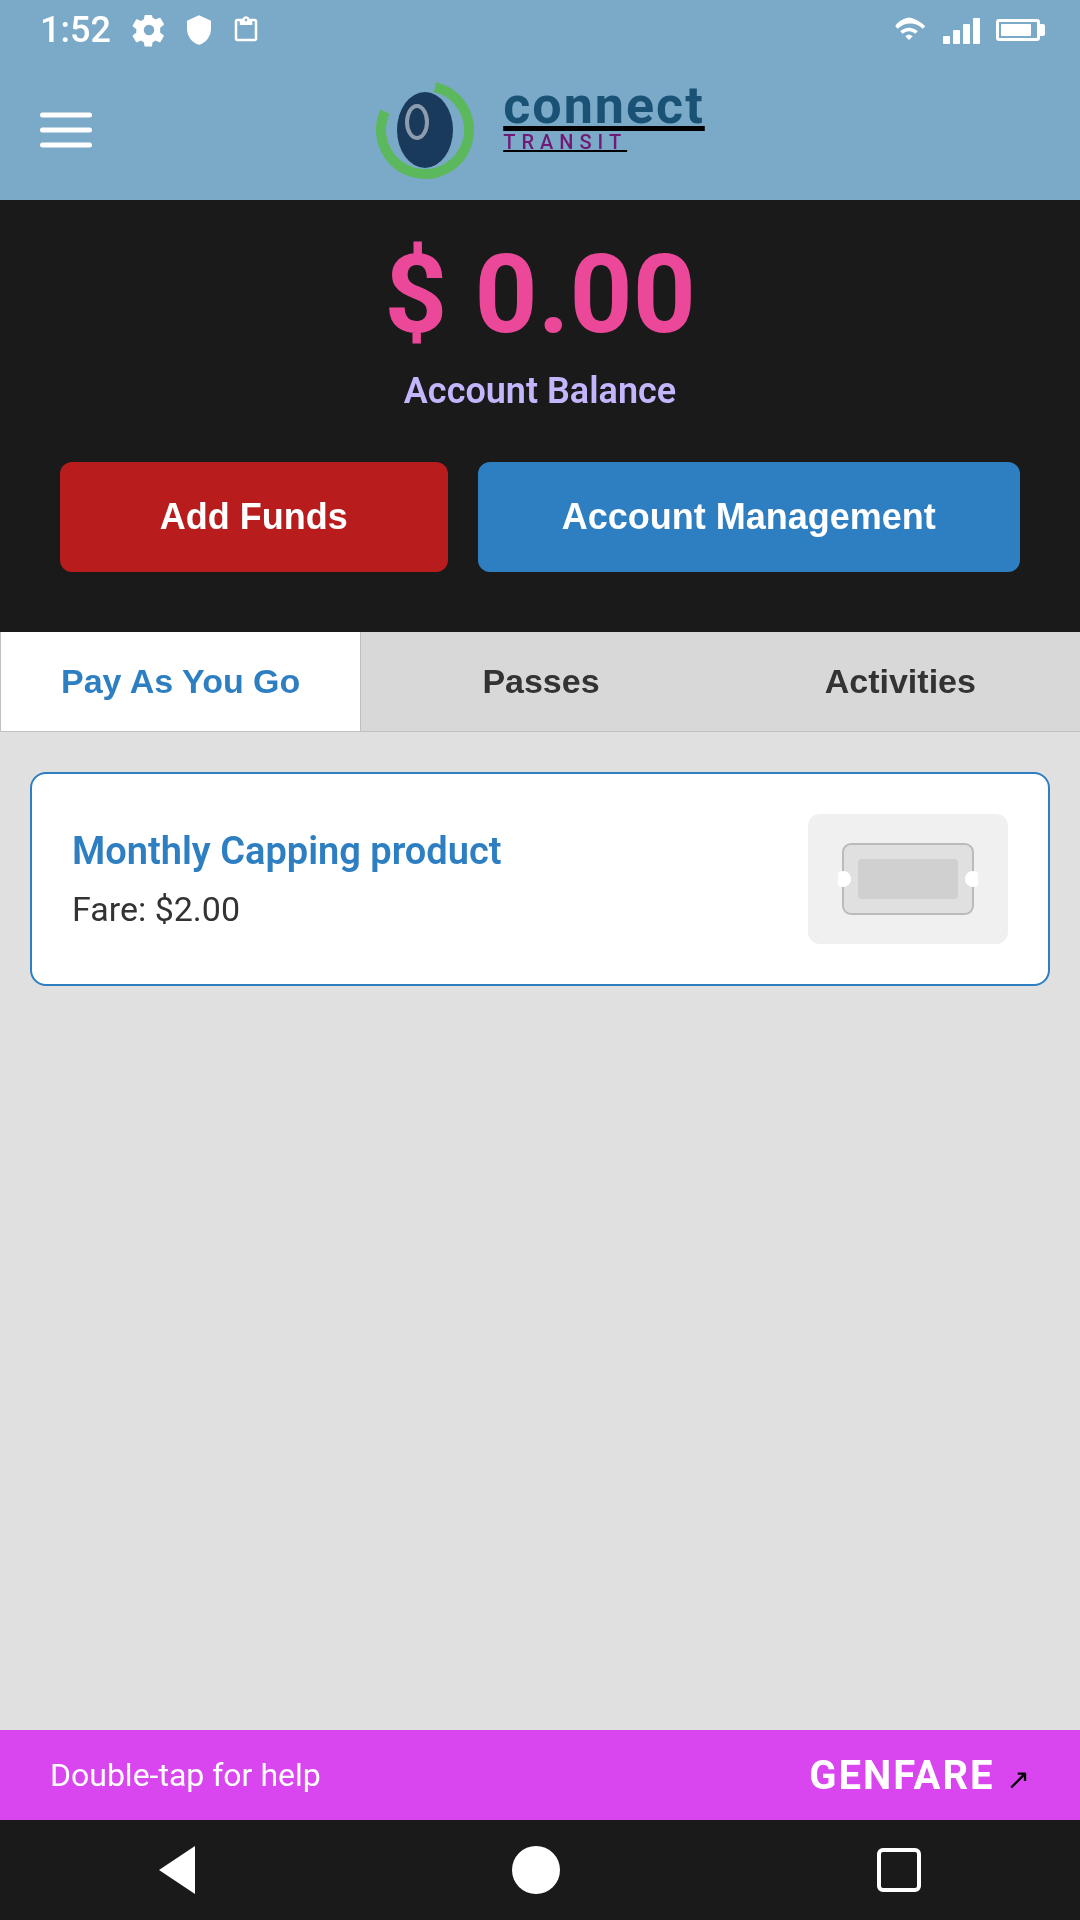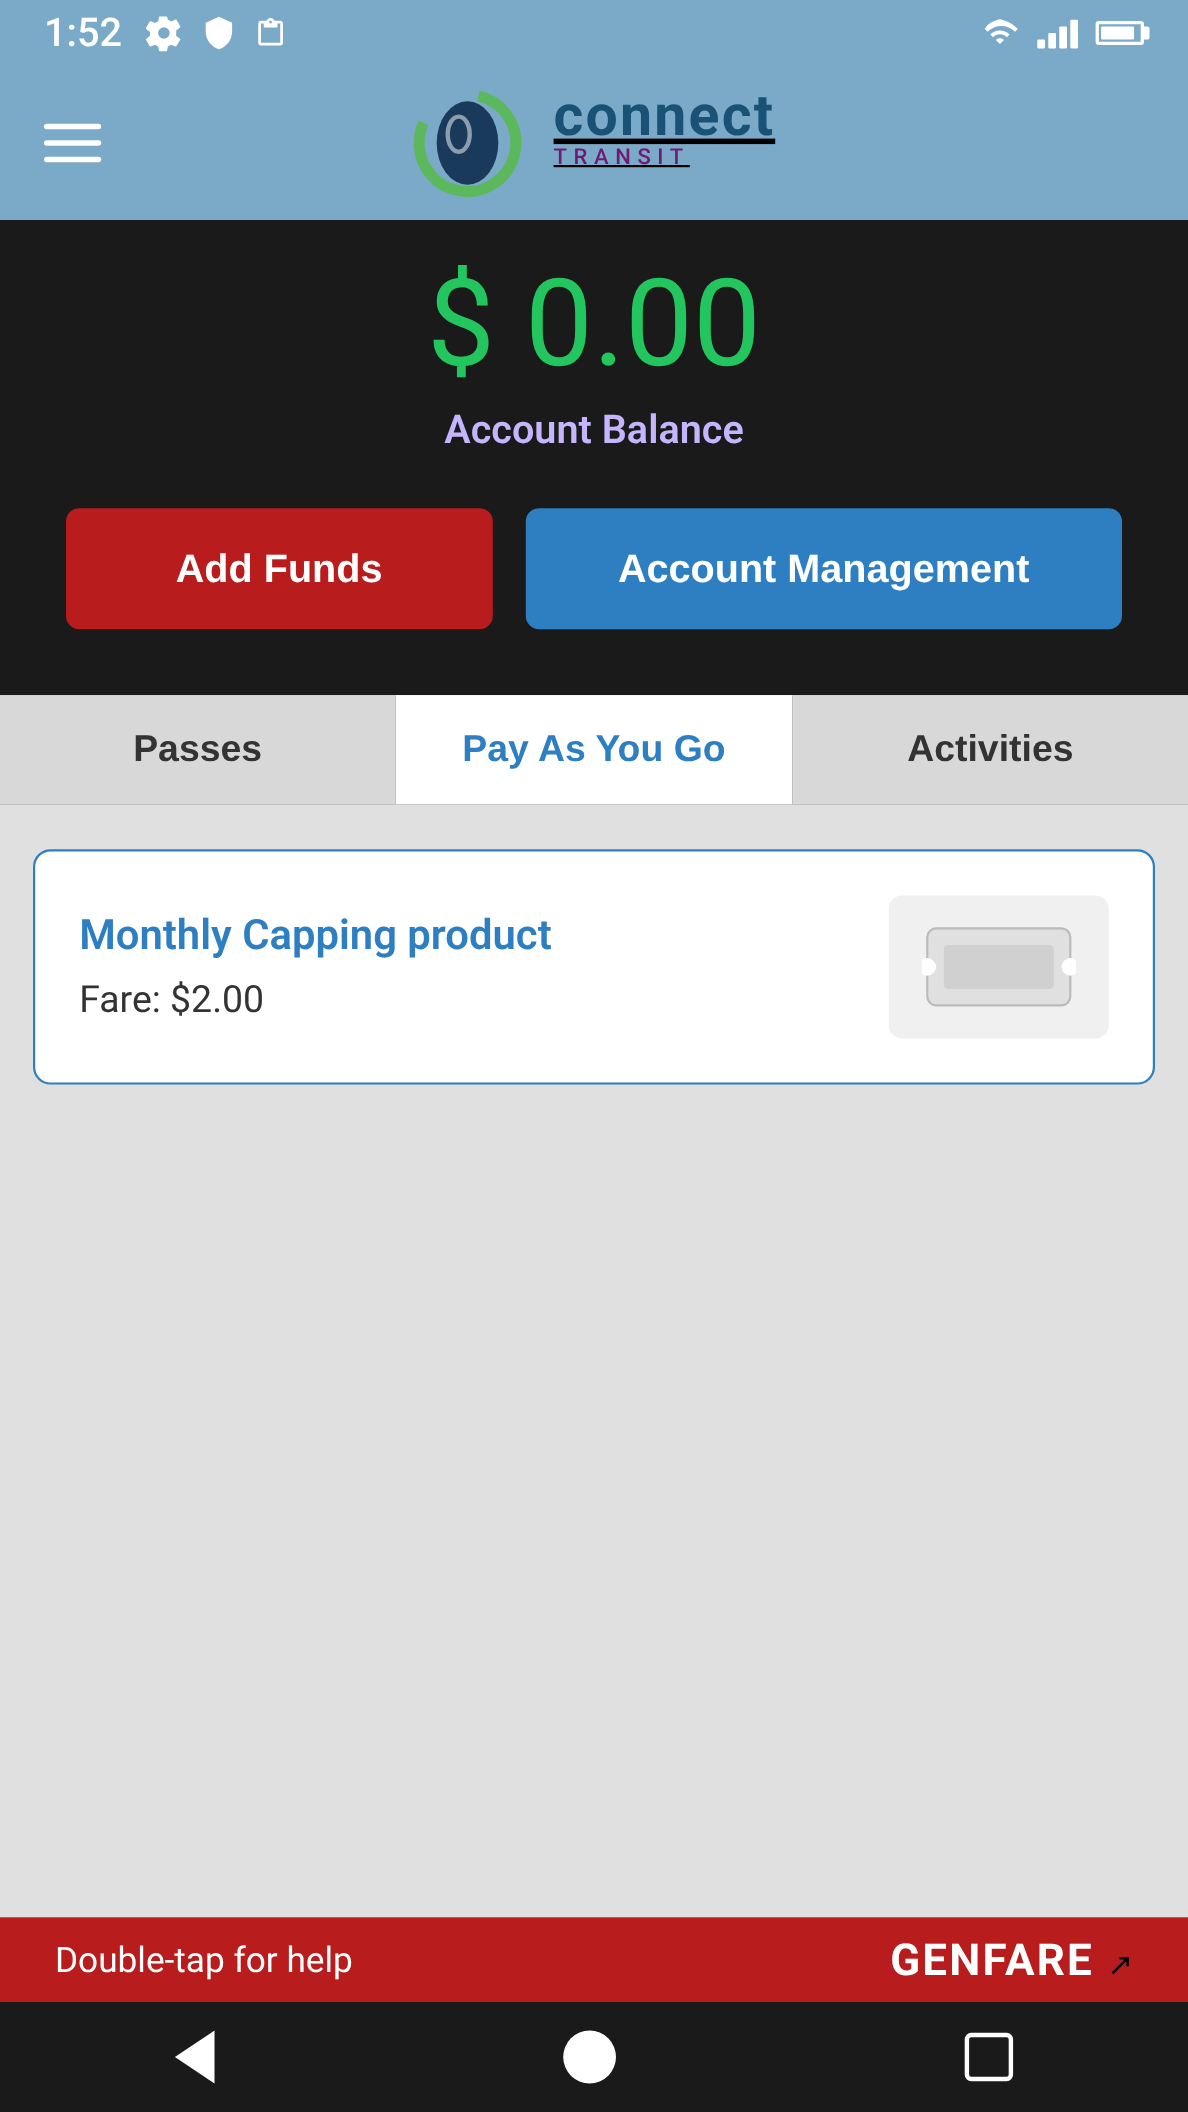--- a/index.html
+++ b/index.html
@@ -110,22 +110,22 @@
     .wallet-status {
       text-align: center;
       font-size: 38px;
       font-weight: 600;
       color: #5cb85c;
       margin-bottom: 30px;
     }
     .wallet-balance {
       text-align: center;
       font-size: 110px;
-      font-weight: 400;
-      color: #22c55e;
+      font-weight: 700;
+      color: #ec4899;
       line-height: 1;
       margin-bottom: 20px;
     }
     .wallet-label {
       text-align: center;
       font-size: 36px;
       font-weight: 600;
       color: #c4b5fd;
       margin-bottom: 50px;
     }
@@ -225,22 +225,22 @@
       align-items: center;
       justify-content: center;
     }
 
     
     .bottom-bar {
       position: absolute;
       bottom: 100px;
       left: 0;
       width: 100%;
-      height: 77px;
-      background: #b91c1c;
+      height: 90px;
+      background: #d946ef;
       display: flex;
       align-items: center;
       justify-content: space-between;
       padding: 0 50px;
     }
     .bottom-help {
       font-size: 32px;
       color: white;
     }
     .genfare-logo {
@@ -403,22 +403,22 @@
 <div class="wallet-section">
   <div class="wallet-balance">$ 0.00</div>
   <div class="wallet-label">Account Balance</div>
   <div class="wallet-buttons">
     <button class="btn-add-funds">Add Funds</button>
     <button class="btn-account-mgmt">Account Management</button>
   </div>
 </div>
 
 <div class="tabs-row">
+  <button class="tab active">Pay As You Go</button>
   <button class="tab">Passes</button>
-  <button class="tab active">Pay As You Go</button>
   <button class="tab">Activities</button>
 </div>
 
 <div class="content-area">
   <div class="product-card">
     <div class="product-info">
       <div class="product-name">Monthly Capping product</div>
       <div class="product-fare">Fare: $2.00</div>
     </div>
     <div class="product-ticket-icon">

